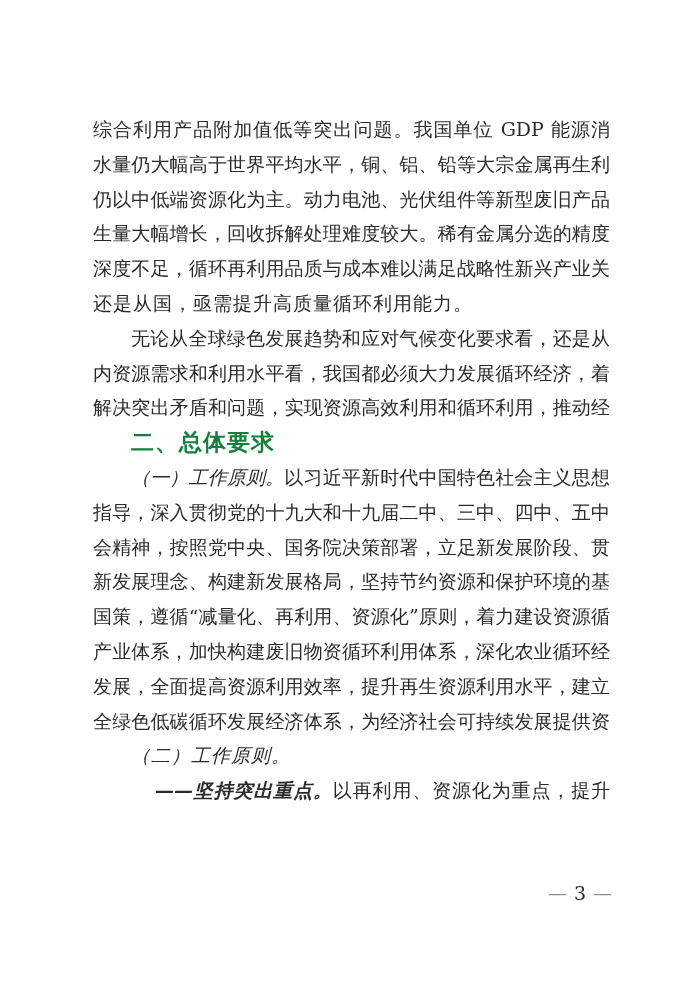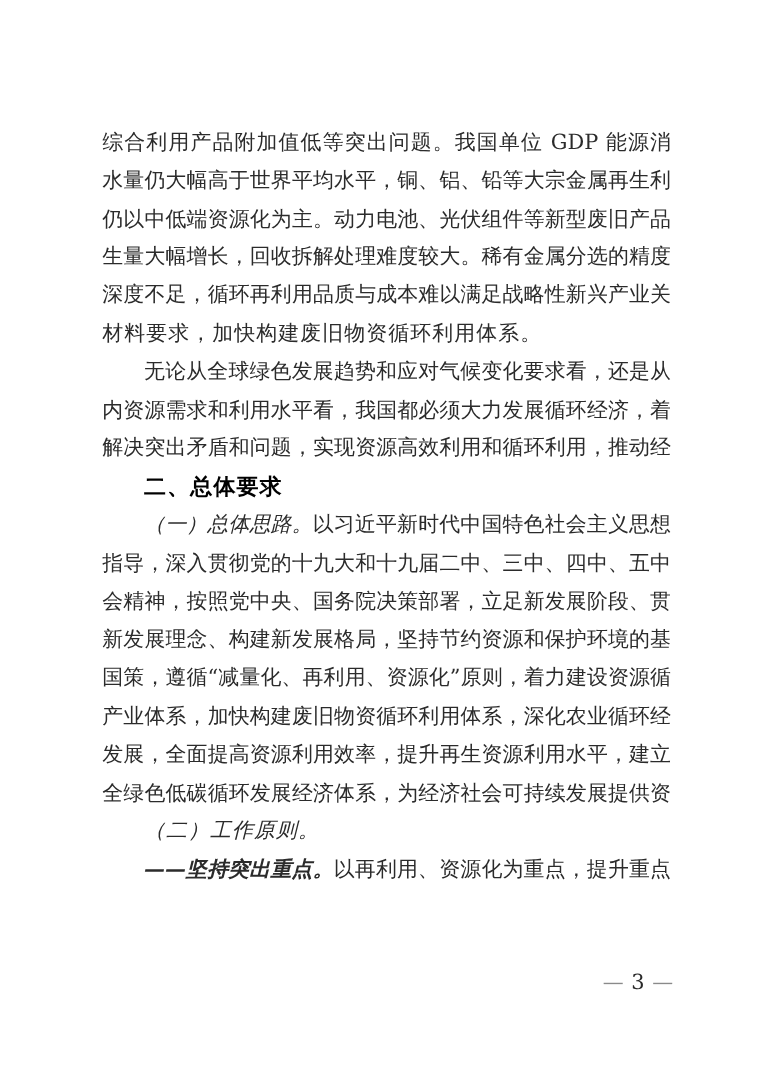--- a/index.html
+++ b/index.html
@@ -37,29 +37,30 @@
     text-justify: inter-character;
     letter-spacing: 0;
     white-space: normal;
   }
   .line.indent {
     text-indent: 38px;
   }
   .line.heading {
     font-family: "DejaVu Sans", "Liberation Sans", sans-serif;
     font-weight: bold;
-    font-size: 20px;
-    color: #000000;
+    font-size: 23px;
+    color: #15803d;
   }
   .kaiti {
     font-style: italic;
     text-align: right;
   }
   .bold {
     font-weight: bold;
+    margin-left: 24px;
   }
   .footer {
     position: absolute;
     top: 882px;
     right: 88px;
     font-size: 19px;
     line-height: 22px;
     color: #333333;
   }
   .footer .dash {
@@ -73,26 +74,26 @@
 </head>
 <body>
 
 <div class="page">
   <div class="content">
       <div class="line just"><span>综合利用产品附加值低等突出问题。我国单位 GDP 能源消耗、用</span></div>
       <div class="line just"><span>水量仍大幅高于世界平均水平，铜、铝、铅等大宗金属再生利用</span></div>
       <div class="line just"><span>仍以中低端资源化为主。动力电池、光伏组件等新型废旧产品产</span></div>
       <div class="line just"><span>生量大幅增长，回收拆解处理难度较大。稀有金属分选的精度和</span></div>
       <div class="line just"><span>深度不足，循环再利用品质与成本难以满足战略性新兴产业关键</span></div>
-      <div class="line"><span>材料要求，加快构建废旧物资循环利用体系。</span></div>
+      <div class="line"><span>还是从国，亟需提升高质量循环利用能力。</span></div>
       <div class="line just indent"><span>无论从全球绿色发展趋势和应对气候变化要求看，还是从国</span></div>
       <div class="line just"><span>内资源需求和利用水平看，我国都必须大力发展循环经济，着力</span></div>
       <div class="line just"><span>解决突出矛盾和问题，实现资源高效利用和循环利用，推动经济</span></div>
       <div class="line indent heading"><span>二、总体要求</span></div>
-      <div class="line just indent"><span class="kaiti">（一）总体思路。</span><span>以习近平新时代中国特色社会主义思想为</span></div>
+      <div class="line just indent"><span class="kaiti">（一）工作原则。</span><span>以习近平新时代中国特色社会主义思想为</span></div>
       <div class="line just"><span>指导，深入贯彻党的十九大和十九届二中、三中、四中、五中全</span></div>
       <div class="line just"><span>会精神，按照党中央、国务院决策部署，立足新发展阶段、贯彻</span></div>
       <div class="line just"><span>新发展理念、构建新发展格局，坚持节约资源和保护环境的基本</span></div>
       <div class="line just"><span>国策，遵循“减量化、再利用、资源化”原则，着力建设资源循环型</span></div>
       <div class="line just"><span>产业体系，加快构建废旧物资循环利用体系，深化农业循环经济</span></div>
       <div class="line just"><span>发展，全面提高资源利用效率，提升再生资源利用水平，建立健</span></div>
       <div class="line just"><span>全绿色低碳循环发展经济体系，为经济社会可持续发展提供资源</span></div>
       <div class="line indent"><span class="kaiti">（二）工作原则。</span></div>
       <div class="line just indent"><span class="kaiti bold">——坚持突出重点。</span><span>以再利用、资源化为重点，提升重点区</span></div>
     </div>

